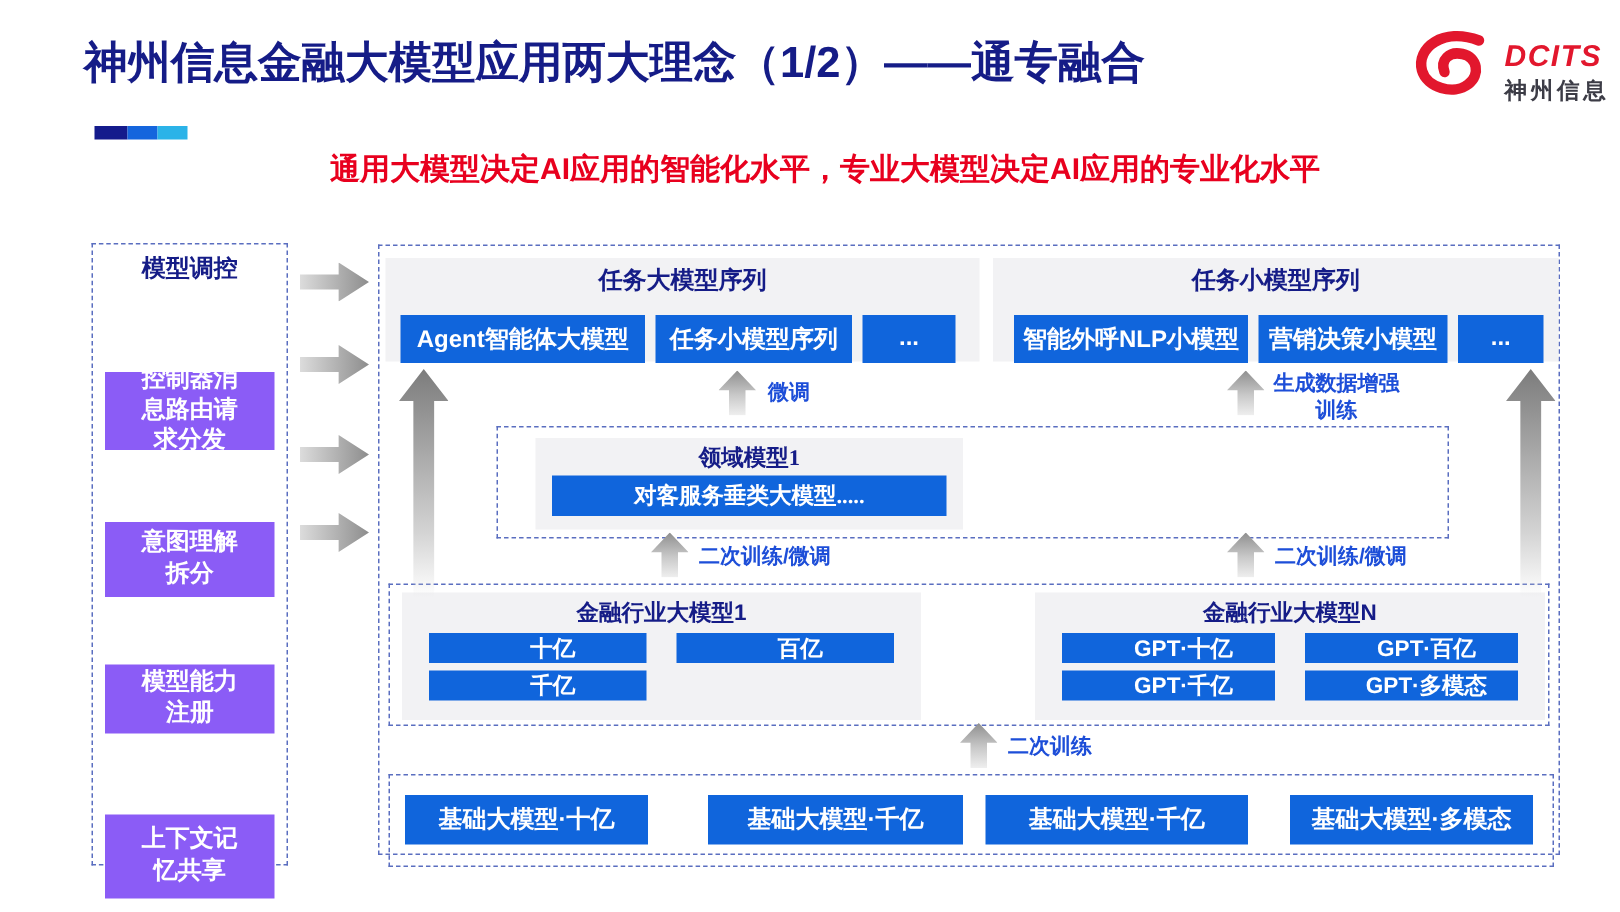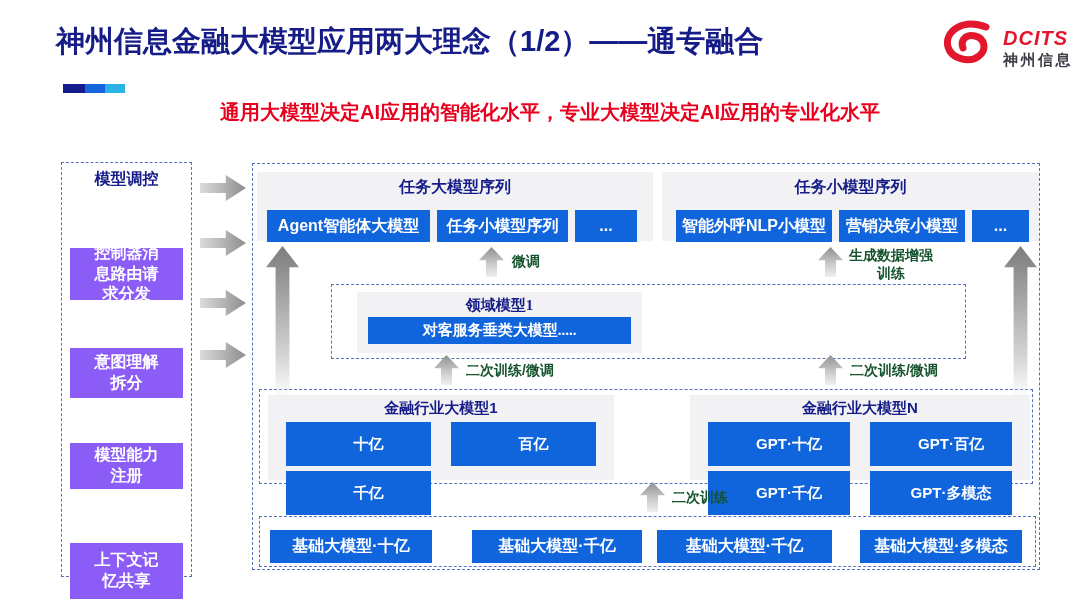--- a/index.html
+++ b/index.html
@@ -49,21 +49,21 @@
                 background:linear-gradient(180deg,#7c7c7c 0%,#a6a6a6 35%,#d4d4d4 72%,rgba(235,235,235,0) 100%);
                 clip-path:polygon(50% 0%,100% 14%,71% 14%,71% 100%,29% 100%,29% 14%,0% 14%); }
   .a-finetune { left:479px; top:247px; }
   .a-gendata  { left:818px; top:247px; }
   .a-sec-l    { left:434px; top:355px; }
   .a-sec-r    { left:818px; top:355px; }
   .a-sec-b    { left:640px; top:482px; }
   .a-tall-l   { left:266px; top:246px; }
   .a-tall-r   { left:1004px; top:246px; }
 
-  .flow-label { position:absolute; font-size:14px; font-weight:bold; color:#14532d; white-space:nowrap; }
+  .flow-label { position:absolute; font-size:14px; font-weight:bold; color:#1d4ed8; white-space:nowrap; }
   .l-finetune { left:512px; top:253px; }
   .l-gendata  { left:846px; top:247px; width:90px; text-align:center; white-space:normal; line-height:1.25; }
   .l-sec-l    { left:466px; top:362px; }
   .l-sec-r    { left:850px; top:362px; }
   .l-sec-b    { left:672px; top:489px; }
 
   
   .main { position:absolute; left:252px; top:163px; width:788px; height:407px;
           border:1.5px dashed #5a6ec0; }
   .panel { position:absolute; background:#f2f2f4; }
@@ -86,23 +86,23 @@
                  border:1px dashed #5a6ec0; }
   .domain-a { left:25px;  top:7px; width:285px; height:61px;font-family:Liberation Serif, serif; }
   .domain-b { left:324px; top:7px; width:288px; height:61px; }
   .domain-chip { margin:2px 11px 0; height:27px; font-size:15px; }
 
   .industry-wrap { position:absolute; left:6px; top:225px; width:774px; height:95px;
                    border:1px dashed #5a6ec0; }
   .industry-a { left:8px;   top:5px; width:346px; height:85px; }
   .industry-b { left:430px; top:5px; width:340px; height:85px; }
   .ind-grid { display:grid; grid-template-columns:1fr 1fr; gap:5px 20px; margin:4px 18px 0; }
-  .ind-grid .chip { height:44px; font-size:15px;padding-left:20px; }
-
-  .base-wrap { position:absolute; left:6px; top:352px; width:777px; height:51px;
+  .ind-grid .chip { height:20px; font-size:15px;padding-left:20px; }
+
+  .base-wrap { position:absolute; left:6px; top:352px; width:777px; height:62px;
                border:1px dashed #5a6ec0; }
   .base-chip { position:absolute; top:13px; height:33px; font-size:16px; }
   .bc0 { left:10px;  width:162px; }
   .bc1 { left:212px; width:170px; }
   .bc2 { left:397px; width:175px; }
   .bc3 { left:600px; width:162px; }
 </style>
 </head>
 <body>
 

